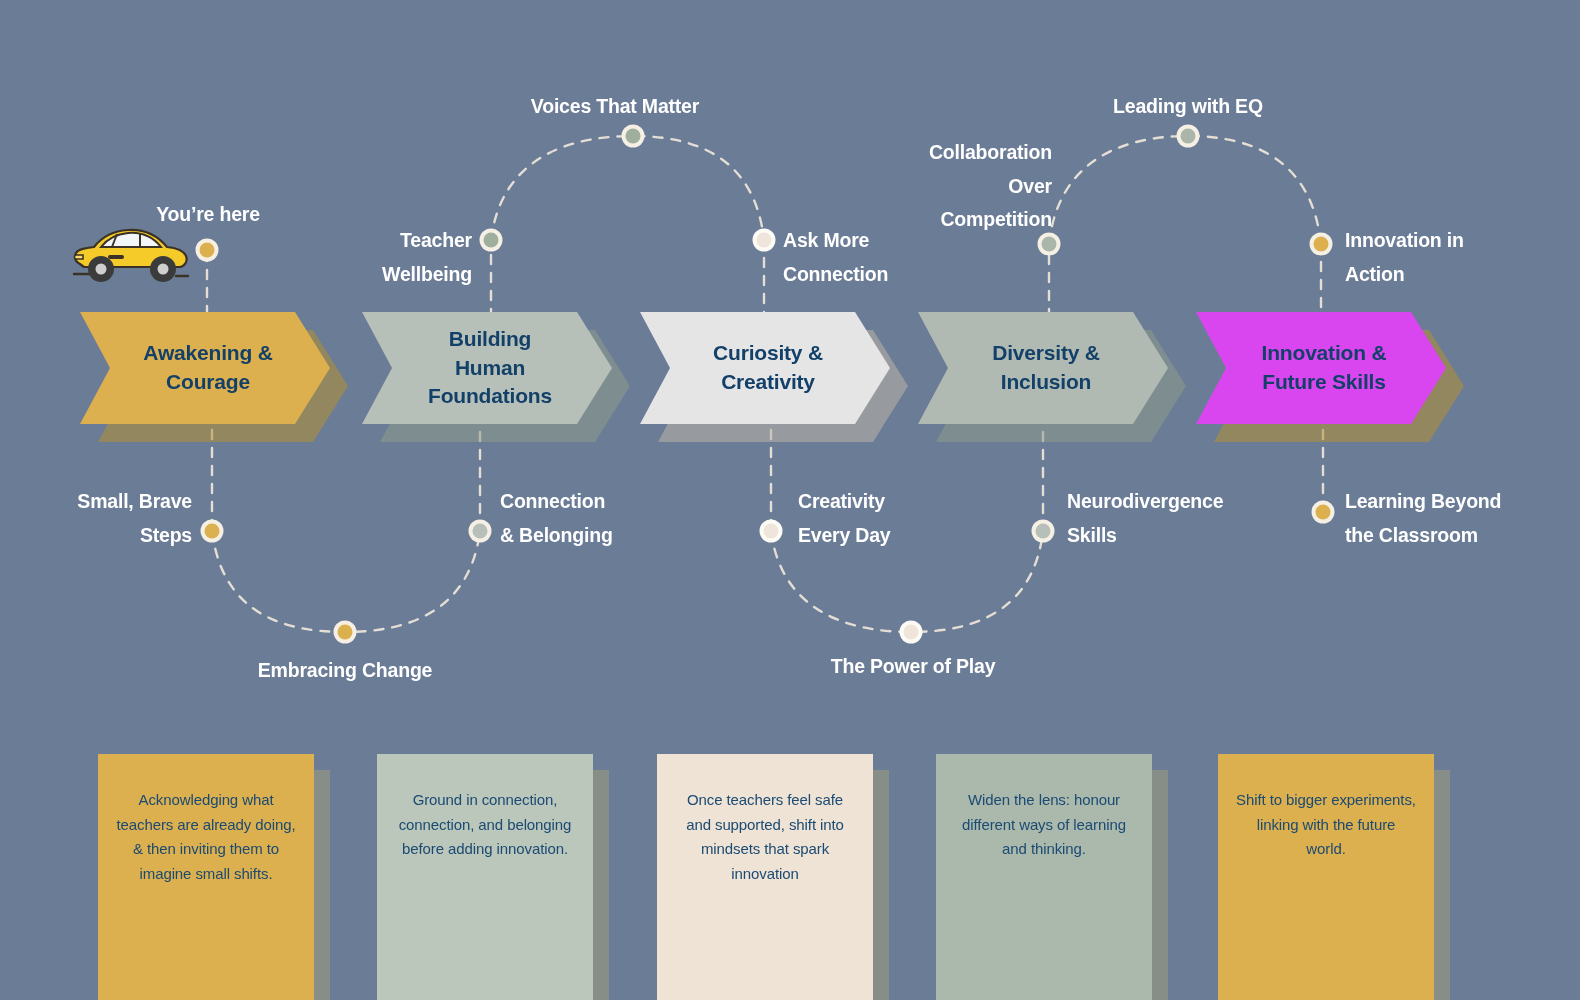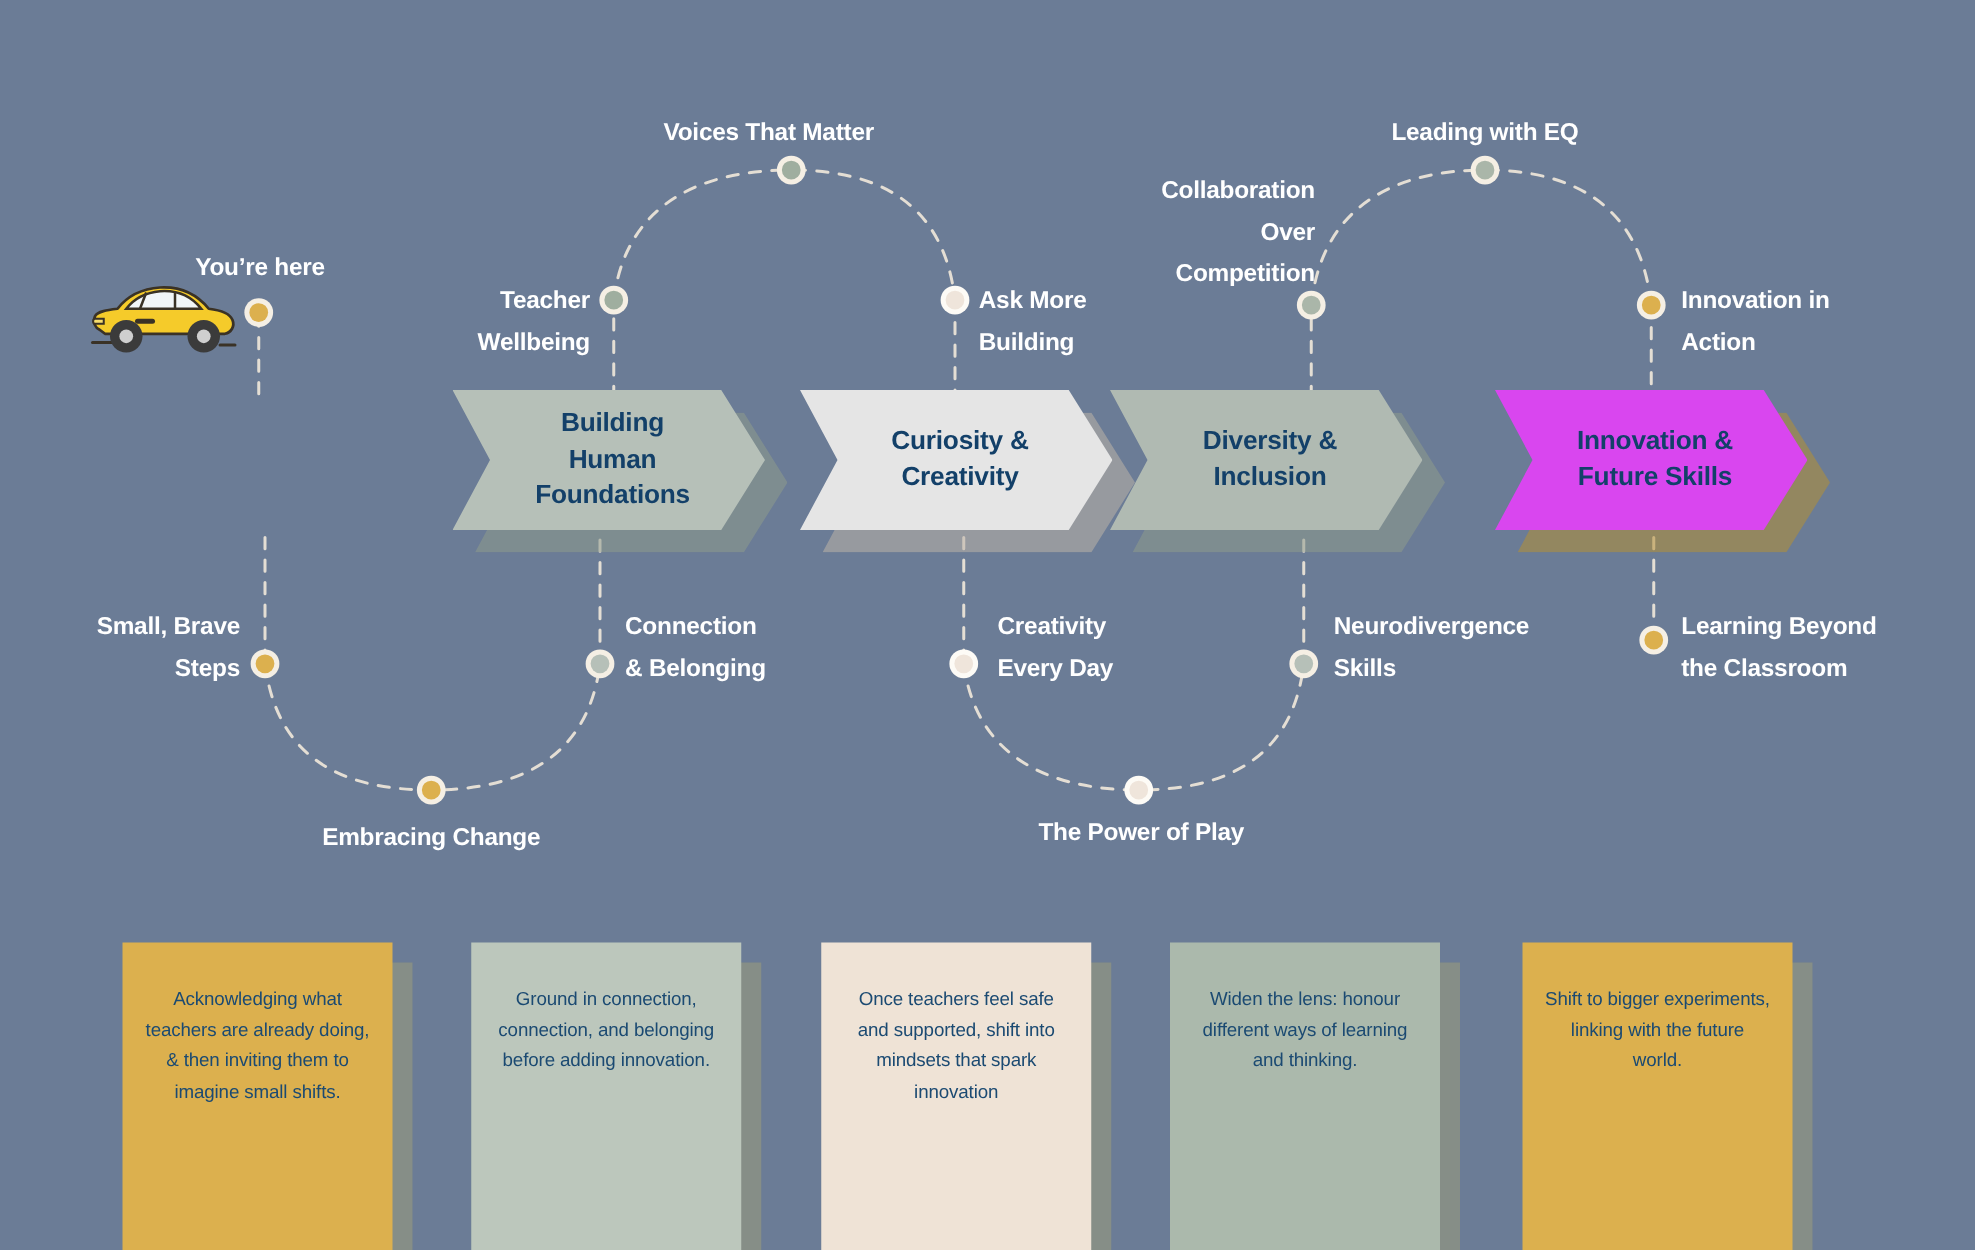--- a/index.html
+++ b/index.html
@@ -172,21 +172,21 @@
 
   <div class="nlabel l" style="left:500px; top:485px; width:220px;">Connection
 &amp; Belonging</div>
 
   <div class="nlabel r" style="left:300px; top:224px; width:172px;">Teacher
 Wellbeing</div>
 
   <div class="nlabel c" style="left:495px; top:90px; width:240px;">Voices That Matter</div>
 
   <div class="nlabel l" style="left:783px; top:224px; width:190px;">Ask More
-Building</div>
+Connection</div>
 
   <div class="nlabel l" style="left:798px; top:485px; width:190px;">Creativity
 Every Day</div>
 
   <div class="nlabel c" style="left:793px; top:650px; width:240px;">The Power of Play</div>
 
   <div class="nlabel l" style="left:1067px; top:485px; width:240px;">Neurodivergence
 Skills</div>
 
   <div class="nlabel r" style="left:800px; top:136px; width:252px;">Collaboration
@@ -194,39 +194,46 @@
 Competition</div>
 
   <div class="nlabel c" style="left:1068px; top:90px; width:240px;">Leading with EQ</div>
 
   <div class="nlabel l" style="left:1345px; top:224px; width:220px;">Innovation in
 Action</div>
 
   <div class="nlabel l" style="left:1345px; top:485px; width:245px;">Learning Beyond
 the Classroom</div>
 
+  <div class="chev-wrap" style="left:80px; top:312px; width:250px; height:112px;">
+    <div class="chev-shadow" style="background:#b58f35;"></div>
+    <div class="chev" style="background:#dcb04e;">
+      <span class="chev-label">Awakening &amp;
+Courage</span>
+    </div>
+  </div>
 
   <div class="chev-wrap" style="left:362px; top:312px; width:250px; height:112px;">
     <div class="chev-shadow" style="background:#8e9a8c;"></div>
     <div class="chev" style="background:#b6c0b8;">
       <span class="chev-label">Building
 Human
 Foundations</span>
     </div>
   </div>
 
   <div class="chev-wrap" style="left:640px; top:312px; width:250px; height:112px;">
     <div class="chev-shadow" style="background:#bcb2a7;"></div>
     <div class="chev" style="background:#e5e5e5;">
       <span class="chev-label">Curiosity &amp;
 Creativity</span>
     </div>
   </div>
 
-  <div class="chev-wrap" style="left:888px; top:312px; width:250px; height:112px;">
+  <div class="chev-wrap" style="left:918px; top:312px; width:250px; height:112px;">
     <div class="chev-shadow" style="background:#8e9a8c;"></div>
     <div class="chev" style="background:#b0bab2;">
       <span class="chev-label">Diversity &amp;
 Inclusion</span>
     </div>
   </div>
 
   <div class="chev-wrap" style="left:1196px; top:312px; width:250px; height:112px;">
     <div class="chev-shadow" style="background:#b58f35;"></div>
     <div class="chev" style="background:#d946ef;">

